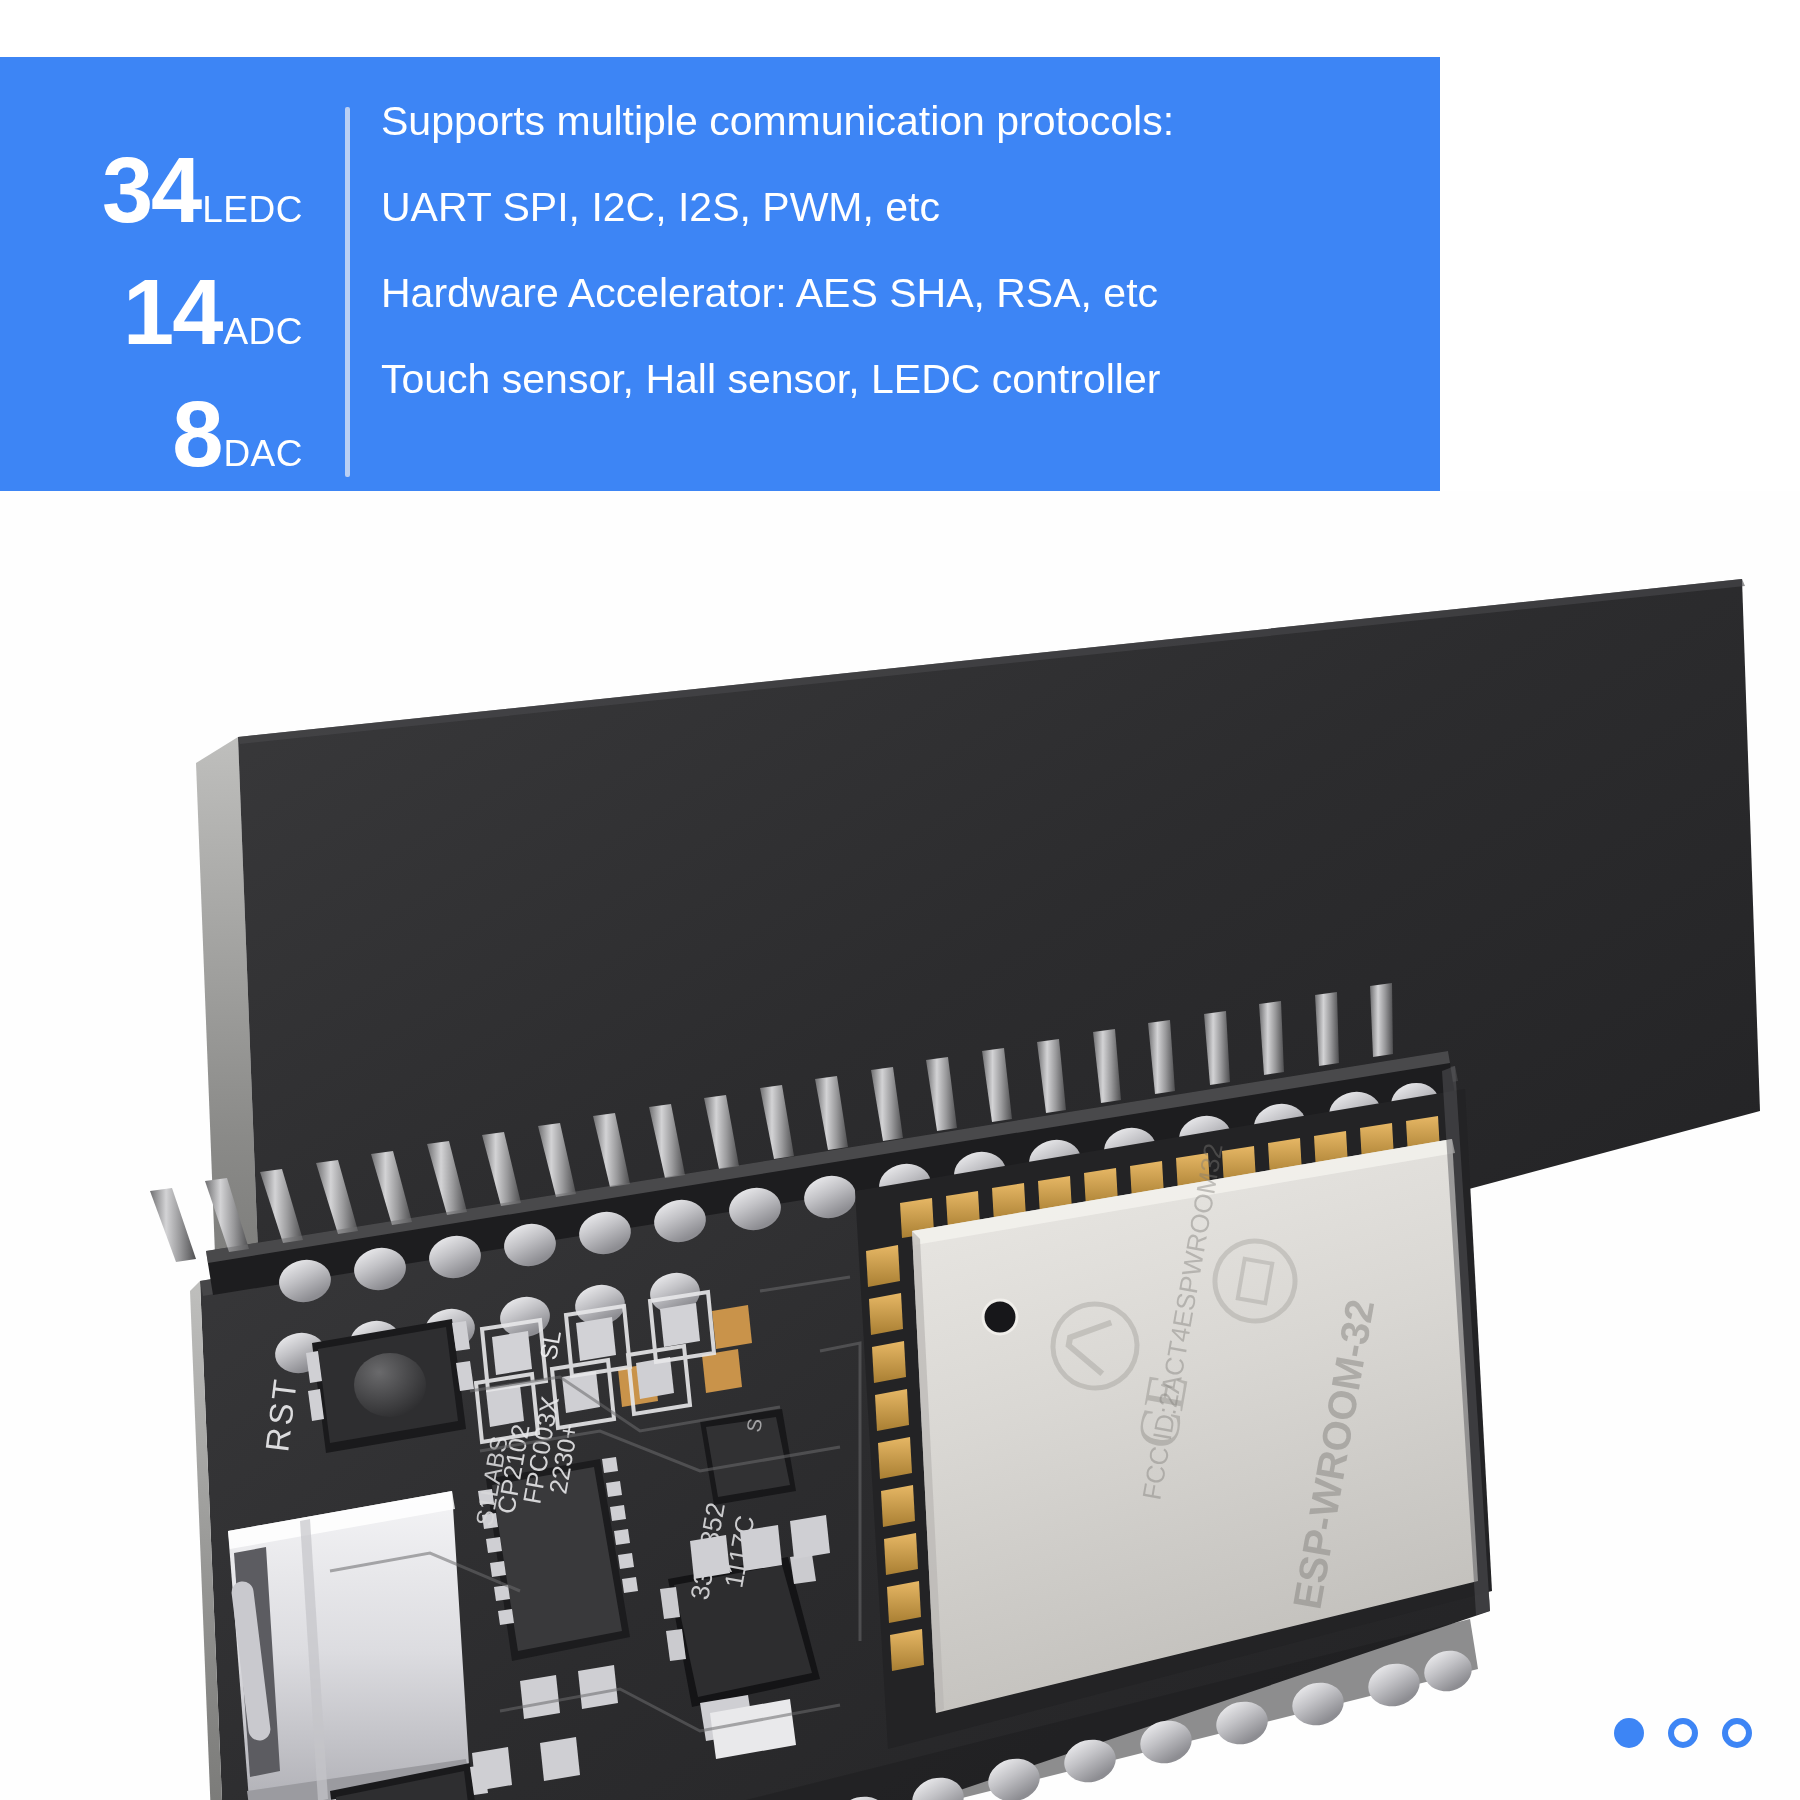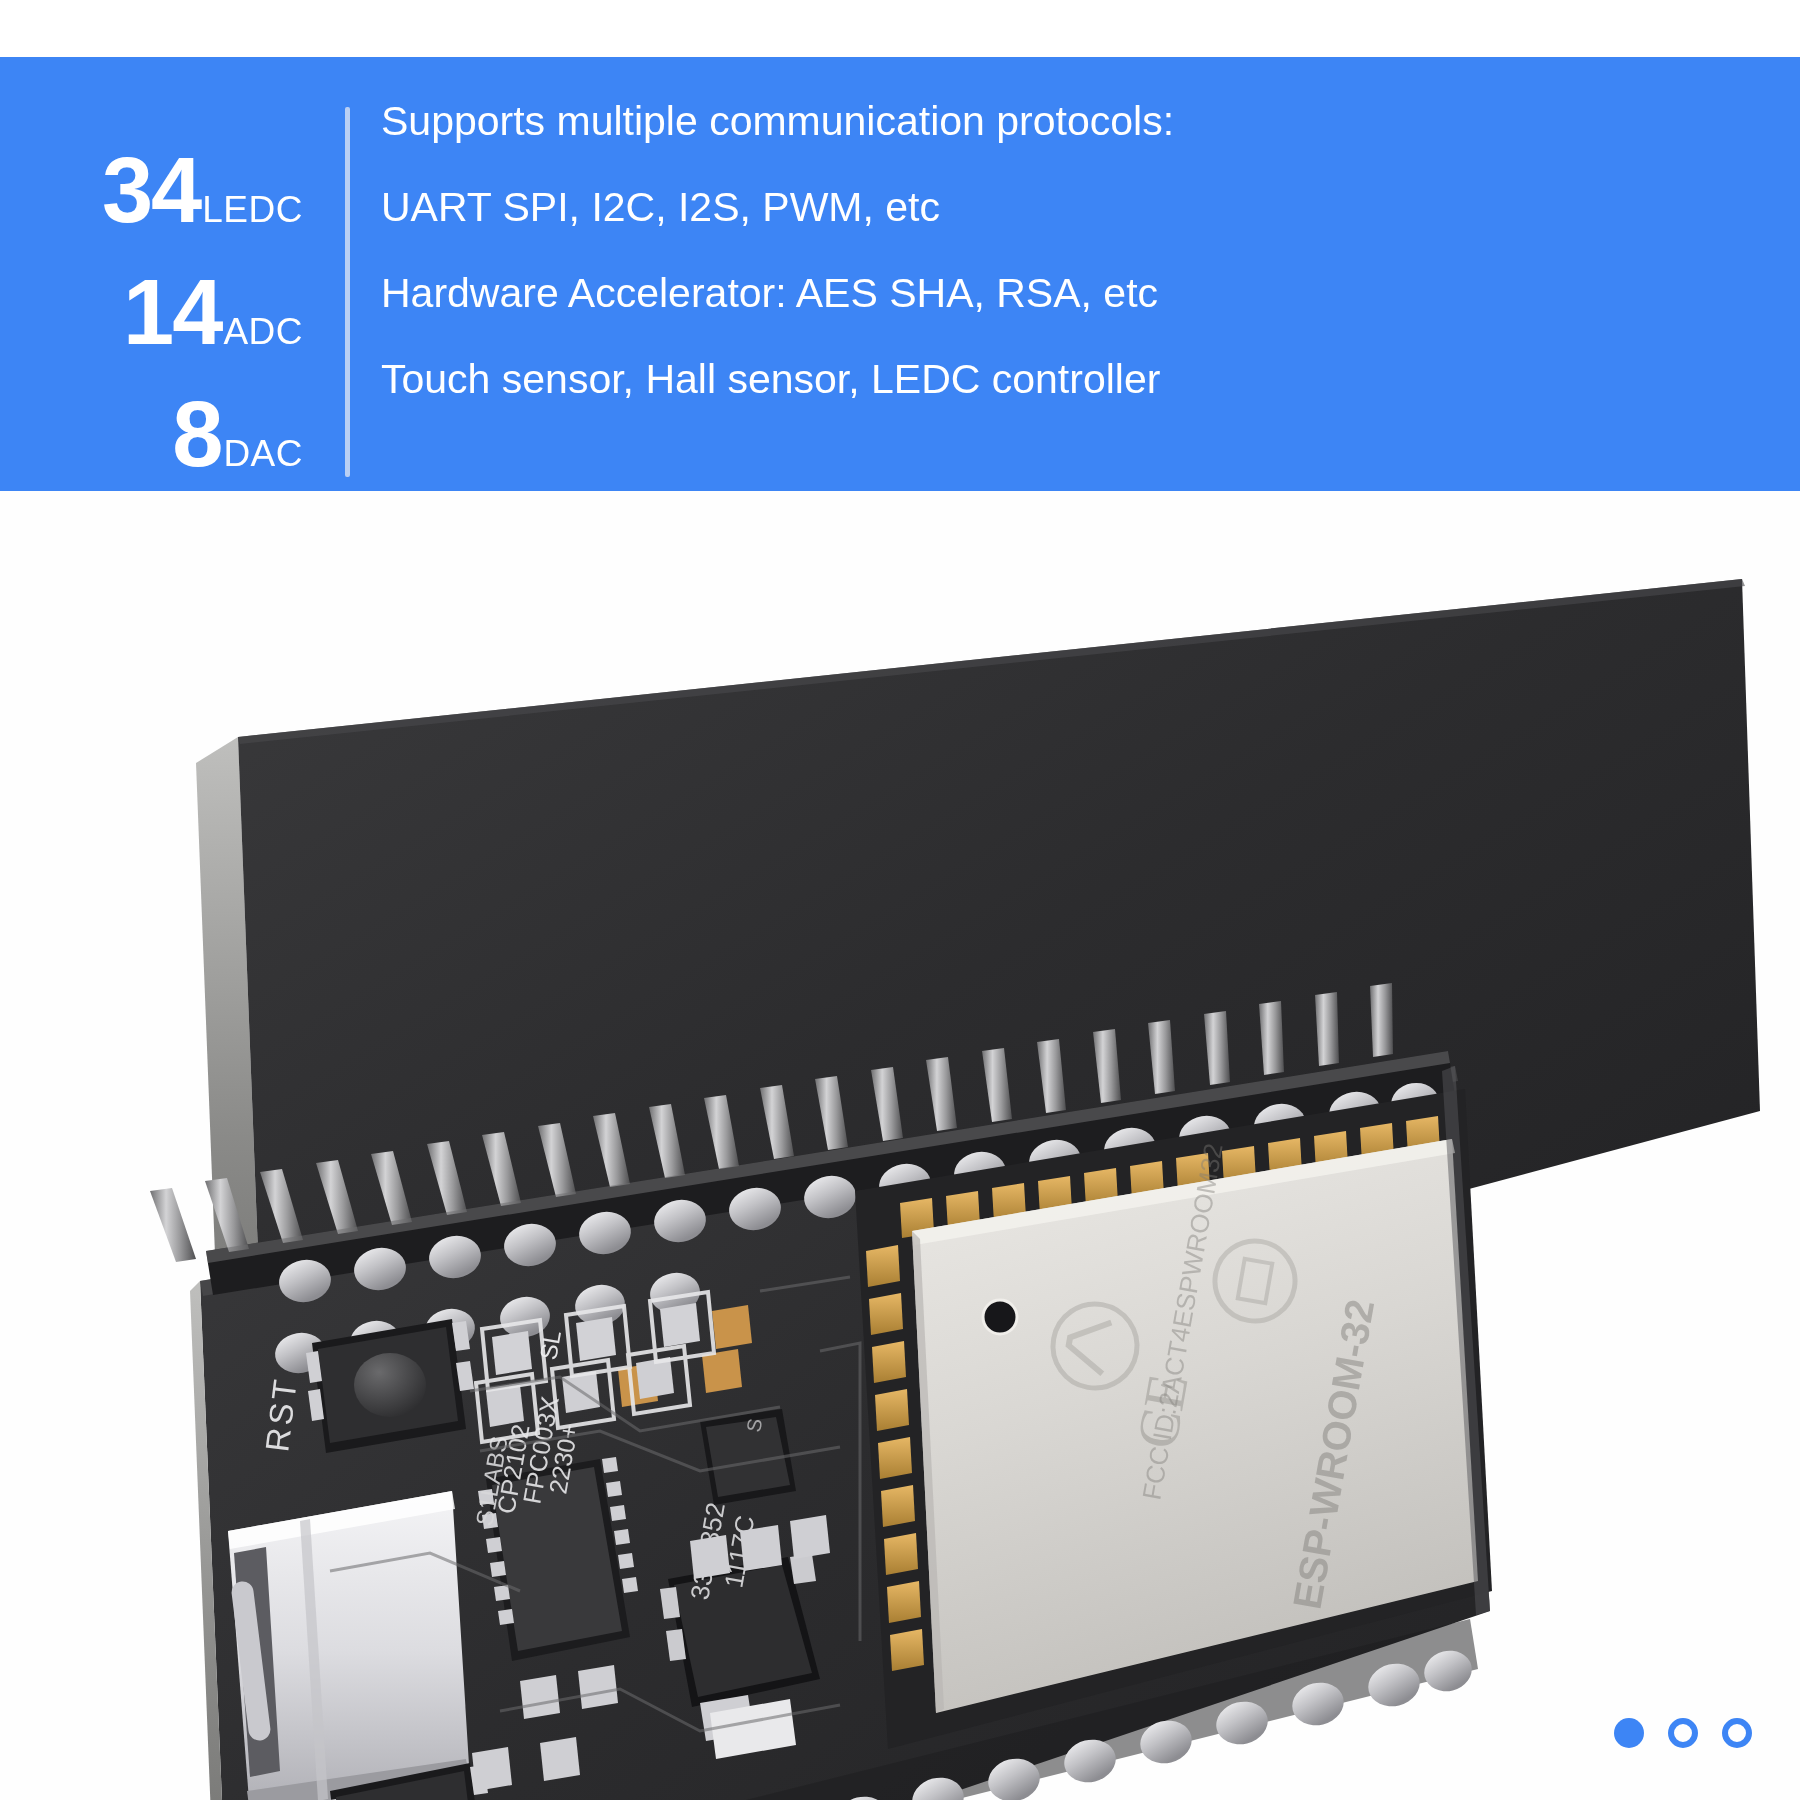--- a/index.html
+++ b/index.html
@@ -1,20 +1,20 @@
 <!DOCTYPE html>
 <html><head>
 <meta charset="utf-8">
 <style>
   html,body{margin:0;padding:0;background:#ffffff;}
   body{width:1800px;height:1800px;position:relative;overflow:hidden;
        font-family:"Liberation Sans","DejaVu Sans",sans-serif;}
 
   
-  #banner{position:absolute;left:0;top:57px;width:1800px;height:434px;
+  #banner{position:absolute;left:0;top:57px;width:1440px;height:434px;
           background:#3d85f5;}
   #banner-inner{position:absolute;left:0;top:0;width:100%;height:100%;
           display:flex;align-items:flex-start;}
 
   #stats{width:345px;flex:0 0 345px;padding-top:52px;box-sizing:border-box;}
   .stat{height:122px;position:relative;}
   .stat-row{position:absolute;left:0;right:42px;bottom:0;
             display:flex;align-items:baseline;justify-content:flex-end;}
   .stat-num{color:#ffffff;font-size:92px;font-weight:bold;line-height:.88;
             letter-spacing:-2px;}

